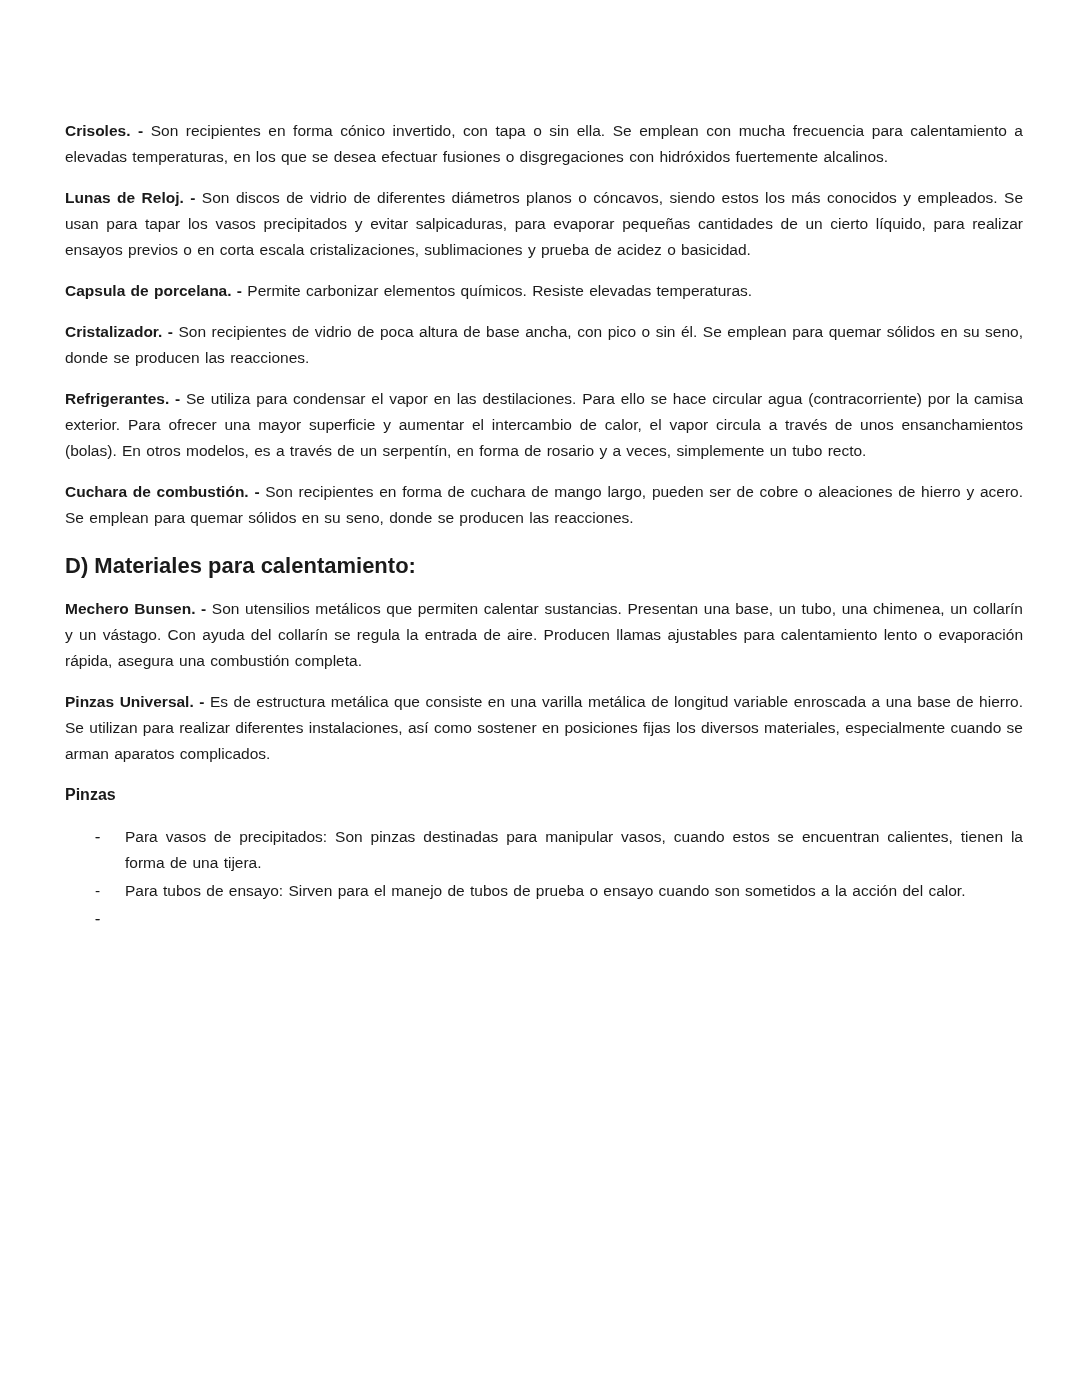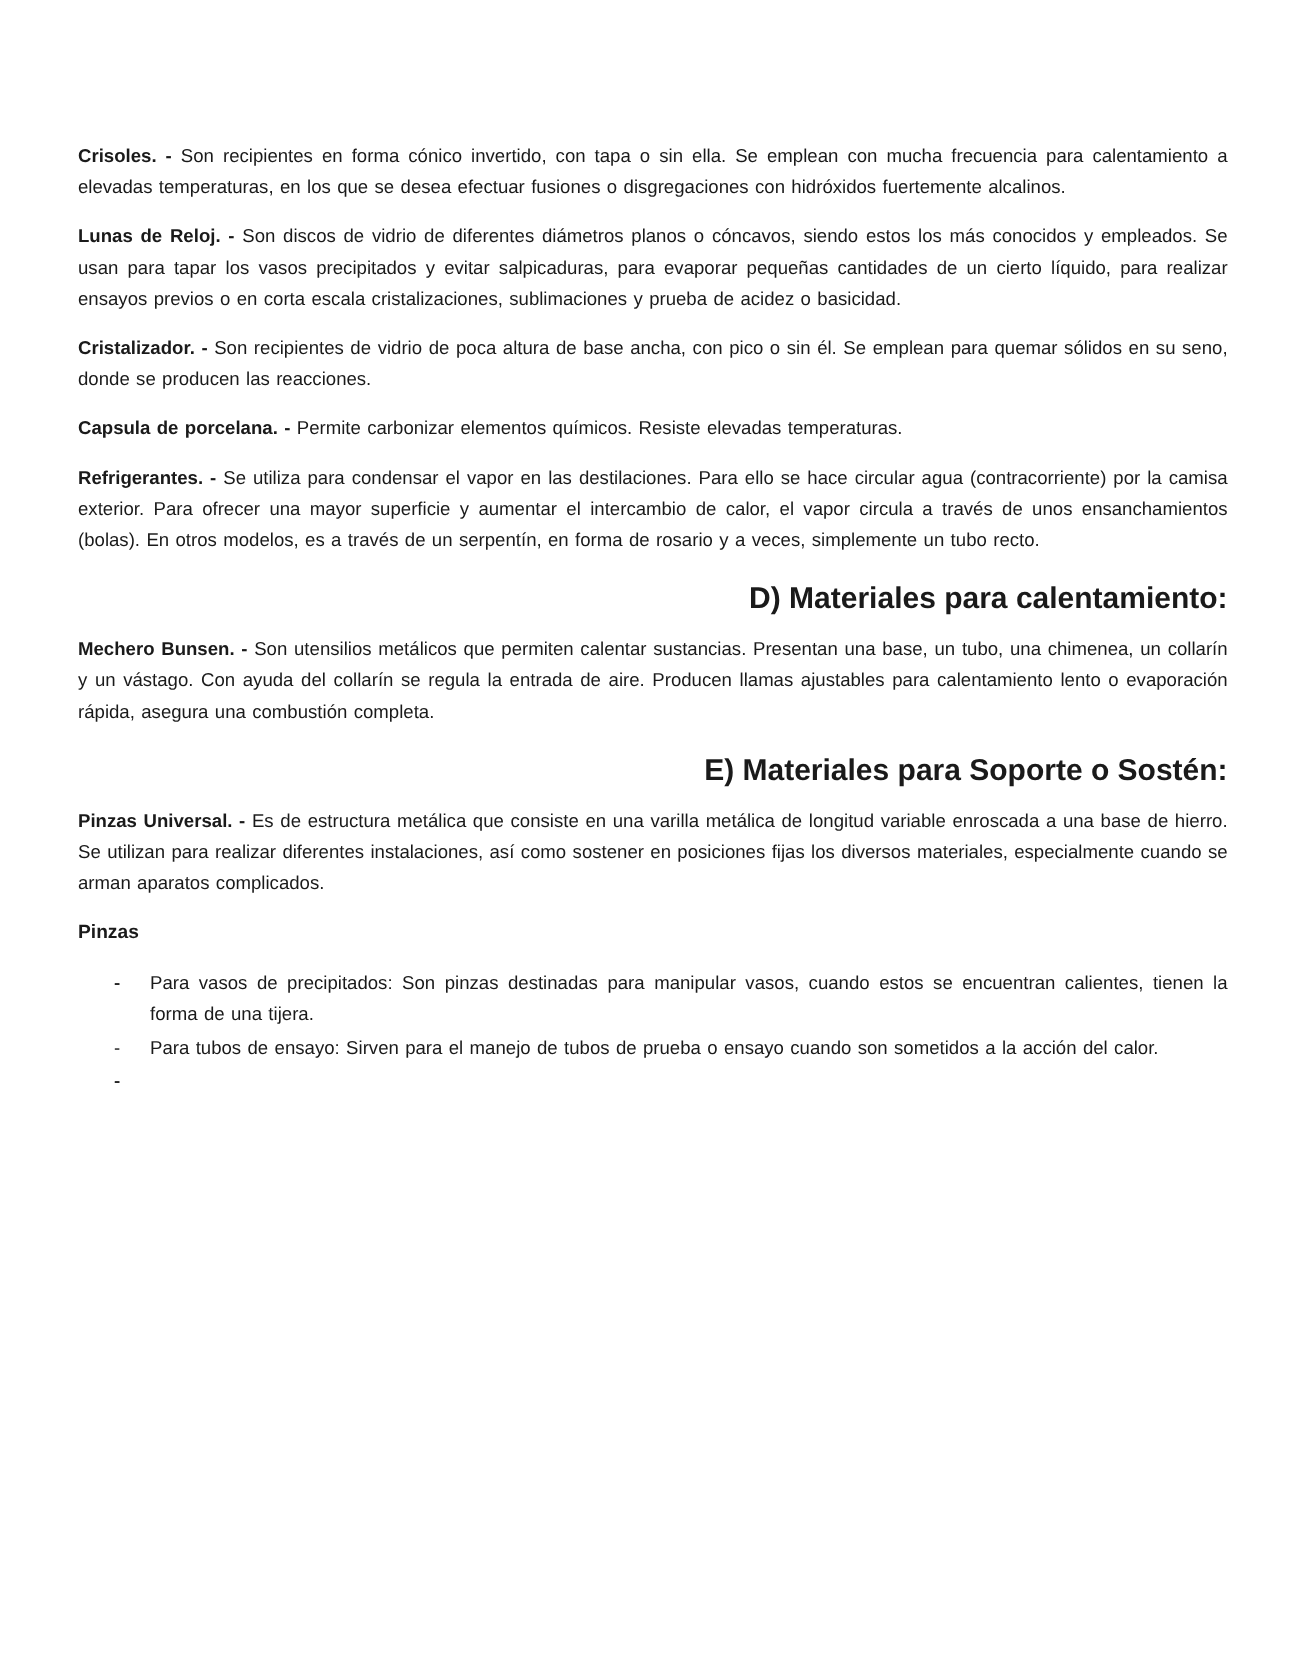--- a/index.html
+++ b/index.html
@@ -24,25 +24,24 @@
     font-size: 15.5px;
     line-height: 26px;
     text-align: justify;
     margin-bottom: 15px;
     word-spacing: 1px;
   }
   p.para strong {
     font-weight: bold;
   }
   h2.section-heading {
-    font-size: 25px;
+    font-size: 22px;
     font-weight: bold;
     line-height: 26px;
     margin: 22px 0 17px 0;
-    text-align: right;
   }
   h3.sub-heading {
     font-size: 16px;
     font-weight: bold;
     line-height: 26px;
     margin: 4px 0 16px 0;
   }
   ul.dash-list {
     list-style: none;
     margin: 0 0 15px 0;
@@ -62,26 +61,26 @@
     top: 0;
   }
 </style>
 </head>
 <body>
 
 <div class="page">
   <div class="doc-body">
       <p class="para"><strong>Crisoles. -</strong><span> Son recipientes en forma cónico invertido, con tapa o sin ella. Se emplean con mucha frecuencia para calentamiento a elevadas temperaturas, en los que se desea efectuar fusiones o disgregaciones con hidróxidos fuertemente alcalinos.</span></p>
       <p class="para"><strong>Lunas de Reloj. -</strong><span> Son discos de vidrio de diferentes diámetros planos o cóncavos, siendo estos los más conocidos y empleados. Se usan para tapar los vasos precipitados y evitar salpicaduras, para evaporar pequeñas cantidades de un cierto líquido, para realizar ensayos previos o en corta escala cristalizaciones, sublimaciones y prueba de acidez o basicidad.</span></p>
+      <p class="para"><strong>Capsula de porcelana. -</strong><span> Permite carbonizar elementos químicos. Resiste elevadas temperaturas.</span></p>
       <p class="para"><strong>Cristalizador. -</strong><span> Son recipientes de vidrio de poca altura de base ancha, con pico o sin él. Se emplean para quemar sólidos en su seno, donde se producen las reacciones.</span></p>
-      <p class="para"><strong>Capsula de porcelana. -</strong><span> Permite carbonizar elementos químicos. Resiste elevadas temperaturas.</span></p>
       <p class="para"><strong>Refrigerantes. -</strong><span> Se utiliza para condensar el vapor en las destilaciones. Para ello se hace circular agua (contracorriente) por la camisa exterior. Para ofrecer una mayor superficie y aumentar el intercambio de calor, el vapor circula a través de unos ensanchamientos (bolas). En otros modelos, es a través de un serpentín, en forma de rosario y a veces, simplemente un tubo recto.</span></p>
+      <p class="para"><strong>Cuchara de combustión. -</strong><span> Son recipientes en forma de cuchara de mango largo, pueden ser de cobre o aleaciones de hierro y acero. Se emplean para quemar sólidos en su seno, donde se producen las reacciones.</span></p>
       <h2 class="section-heading">D) Materiales para calentamiento:</h2>
       <p class="para"><strong>Mechero Bunsen. -</strong><span> Son utensilios metálicos que permiten calentar sustancias. Presentan una base, un tubo, una chimenea, un collarín y un vástago. Con ayuda del collarín se regula la entrada de aire. Producen llamas ajustables para calentamiento lento o evaporación rápida, asegura una combustión completa.</span></p>
-      <h2 class="section-heading">E) Materiales para Soporte o Sostén:</h2>
       <p class="para"><strong>Pinzas Universal. -</strong><span> Es de estructura metálica que consiste en una varilla metálica de longitud variable enroscada a una base de hierro. Se utilizan para realizar diferentes instalaciones, así como sostener en posiciones fijas los diversos materiales, especialmente cuando se arman aparatos complicados.</span></p>
       <h3 class="sub-heading">Pinzas</h3>
       <ul class="dash-list">
         <li><span class="dash">-</span></li>
         <li><span class="dash">-</span><span>Para vasos de precipitados: Son pinzas destinadas para manipular vasos, cuando estos se encuentran calientes, tienen la forma de una tijera.</span></li>
         <li><span class="dash">-</span><span>Para tubos de ensayo: Sirven para el manejo de tubos de prueba o ensayo cuando son sometidos a la acción del calor.</span></li>
         <li><span class="dash">-</span></li>
         <li><span class="dash">-</span></li>
       </ul>
     </div>

